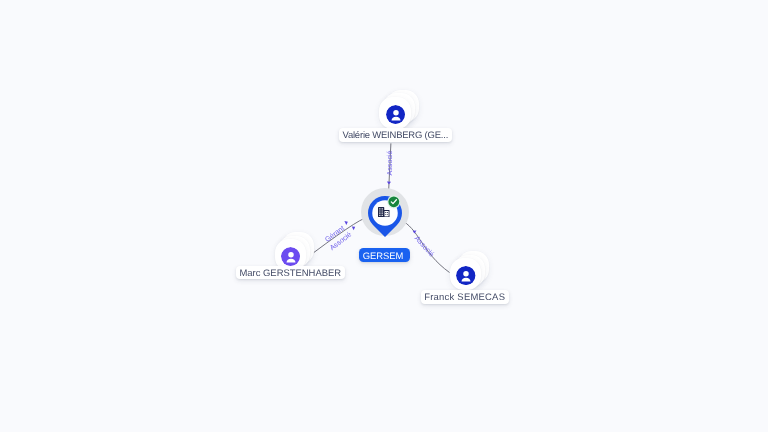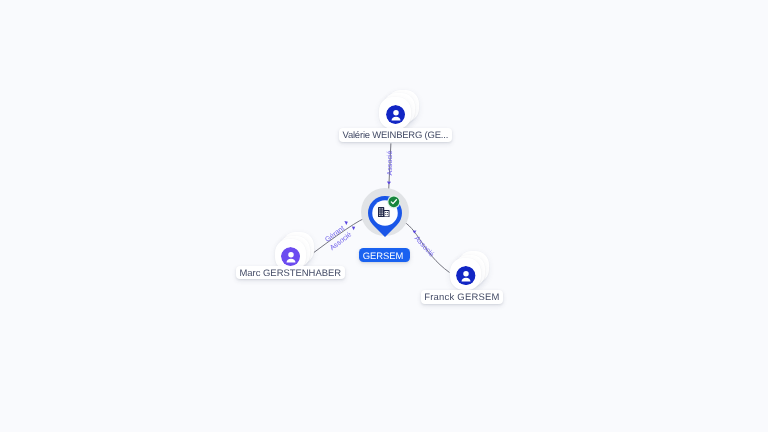--- a/index.html
+++ b/index.html
@@ -109,16 +109,16 @@
 
   <div class="pnode" style="left:466px;top:275.7px">
     <div class="card" style="left:-8.5px;top:-24.7px"></div>
     <div class="card" style="left:-12.2px;top:-21px"></div>
     <div class="card" style="left:-16.1px;top:-17.4px"></div>
     <svg width="19.4" height="19.4" viewBox="0 0 19.4 19.4" class="avatar" style="left:-9.6px;top:-9.7px">
       <circle cx="9.7" cy="9.7" r="9.7" fill="#1226c4"></circle>
       <circle cx="10.0" cy="7.7" r="2.75" fill="#fff"></circle>
       <path d="M5.5,15.6 C5.5,13.1 7.5,11.7 10.0,11.7 C12.5,11.7 14.5,13.1 14.5,15.6 Z" fill="#fff"></path>
     </svg>
-    <div class="nlabel" style="left:-45.3px;top:14.3px;letter-spacing:0.24px">Franck GERSEM</div>
+    <div class="nlabel" style="left:-45.3px;top:14.3px;letter-spacing:0.24px">Franck SEMECAS</div>
   </div>
 
 </div>
 
 </body></html>

